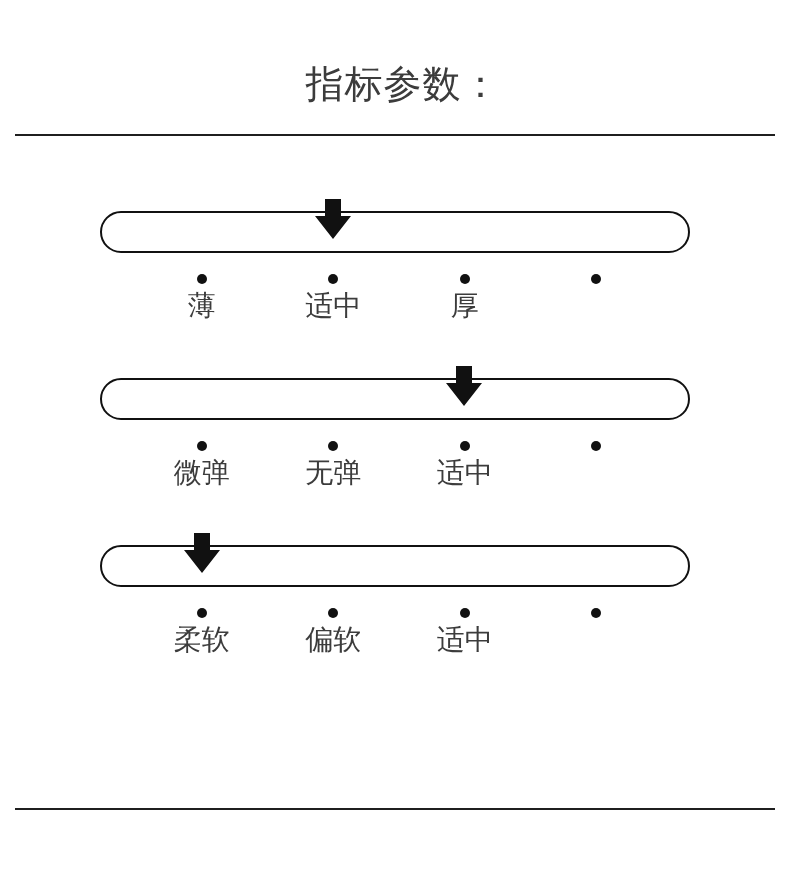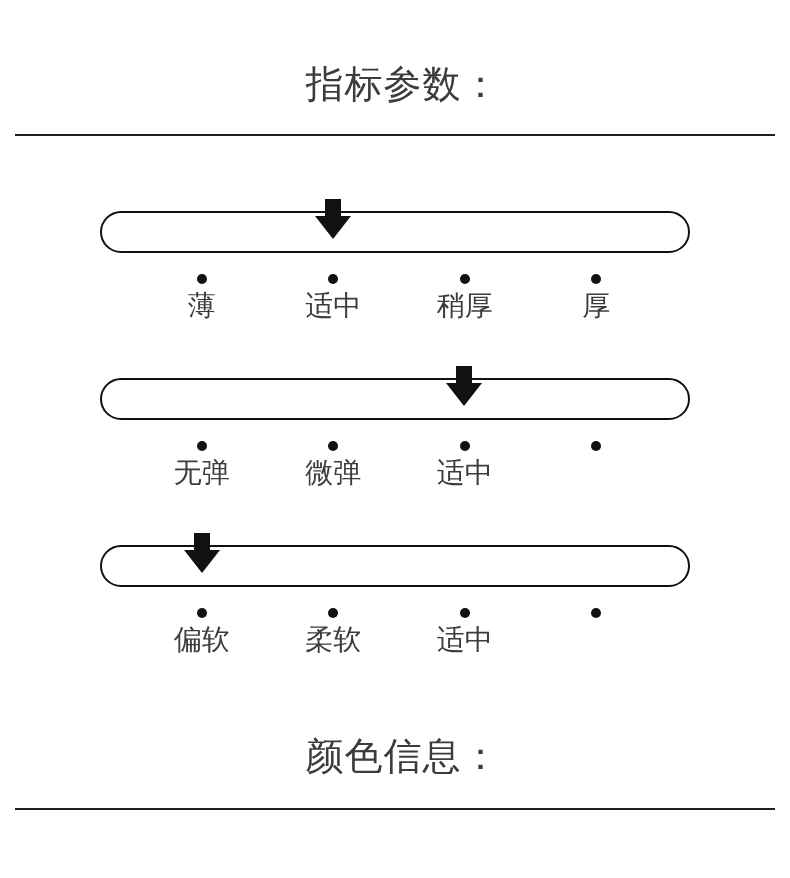--- a/index.html
+++ b/index.html
@@ -128,21 +128,20 @@
       <span class="dot-cell">
           <i class="dot"></i>
         </span>
       <span class="dot-cell">
           <i class="dot"></i>
         </span>
     </div>
     <div class="labels">
       <span class="label">薄</span>
       <span class="label">适中</span>
-      <span class="label">稍厚</span>
       <span class="label">厚</span>
     </div>
   </section>
 
   <section class="scale-row scale-row-2">
     <span class="arrow" style="left: 446px;">
       <svg viewBox="0 0 36 40" width="36" height="40" aria-hidden="true">
         <path d="M10 0 H26 V17 H36 L18 40 L0 17 H10 Z" fill="#111111"></path>
       </svg>
     </span>
@@ -155,22 +154,22 @@
           <i class="dot"></i>
         </span>
       <span class="dot-cell">
           <i class="dot"></i>
         </span>
       <span class="dot-cell">
           <i class="dot"></i>
         </span>
     </div>
     <div class="labels">
+      <span class="label">微弹</span>
       <span class="label">无弹</span>
-      <span class="label">微弹</span>
       <span class="label">适中</span>
     </div>
   </section>
 
   <section class="scale-row scale-row-3">
     <span class="arrow" style="left: 184px;">
       <svg viewBox="0 0 36 40" width="36" height="40" aria-hidden="true">
         <path d="M10 0 H26 V17 H36 L18 40 L0 17 H10 Z" fill="#111111"></path>
       </svg>
     </span>
@@ -183,22 +182,21 @@
           <i class="dot"></i>
         </span>
       <span class="dot-cell">
           <i class="dot"></i>
         </span>
       <span class="dot-cell">
           <i class="dot"></i>
         </span>
     </div>
     <div class="labels">
+      <span class="label">柔软</span>
       <span class="label">偏软</span>
-      <span class="label">柔软</span>
       <span class="label">适中</span>
     </div>
   </section>
 
-  <div class="section-title title-bottom">颜色信息：</div>
   <div class="hr hr-bottom"></div>
 
 </div>
 
 </body></html>

